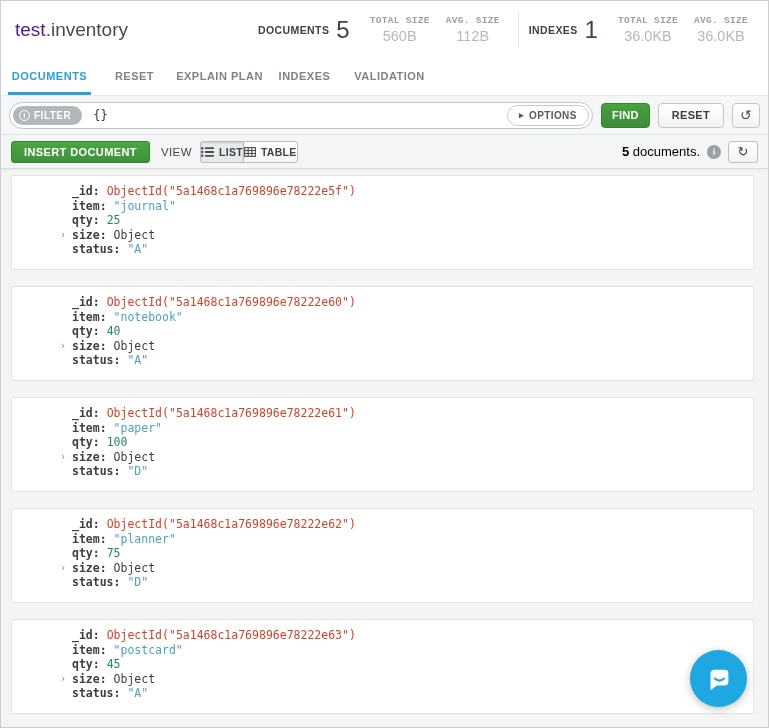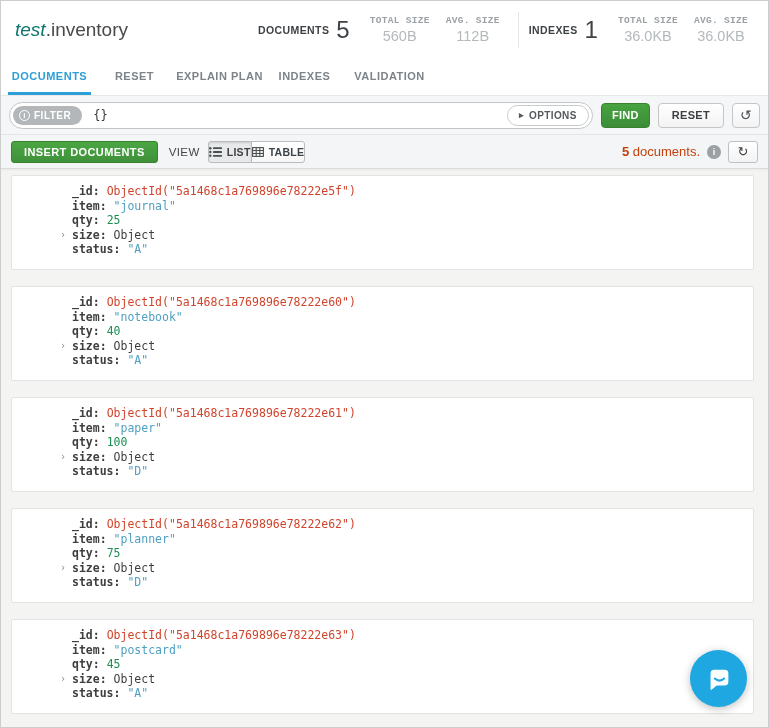--- a/index.html
+++ b/index.html
@@ -11,21 +11,21 @@
     background:#f4f4f3; border:1px solid #cdcdcd; overflow:hidden;
     margin:0 auto;
   }
 
   
   .hdr {
     height:57px; background:#ffffff; display:flex; align-items:center;
     padding:0 12px 0 14px;
   }
   .ns { font-size:19px; color:#4a4a4a; white-space:nowrap; }
-  .ns .db { color:#0f766e;font-style:italic; }
+  .ns .db { color:#4c1d95; }
   .stats { margin-left:auto; display:flex; align-items:center; }
   .stat-primary { display:flex; align-items:center; margin-right:12px; }
   .stat-primary .lbl { font-size:10.5px; font-weight:bold; color:#3d4246; letter-spacing:.4px; margin-right:7px; }
   .stat-primary .val { font-size:24px; color:#3f4347; font-weight:400; }
   .stat-sub { display:flex; flex-direction:column; align-items:center; margin:0 8px; min-width:52px; }
   .stat-sub .lbl { font-size:9.5px; font-weight:bold; color:#9ba1a5; letter-spacing:.3px; margin-bottom:2px; white-space:nowrap;font-family:Liberation Mono, monospace; }
   .stat-sub .val { font-size:14.5px; color:#b4b9bc; white-space:nowrap; }
   .stat-divider { width:1px; height:36px; background:#e3e4e5; margin:0 10px; }
 
   
@@ -94,21 +94,21 @@
   .segmented { display:flex; }
   .seg {
     height:22px; padding:0 0; border:1px solid #b9bdbf; background:linear-gradient(#ffffff,#f6f6f6);
     display:flex; align-items:center; gap:5px; cursor:pointer;
     font-family:"Liberation Sans", sans-serif; font-size:10.5px; font-weight:bold; color:#3e4347; letter-spacing:.3px;
   }
   .seg:first-child { border-radius:3px 0 0 3px; }
   .seg:last-child  { border-radius:0 3px 3px 0; margin-left:-1px; }
   .seg.active { background:#e7e9ea; box-shadow:inset 0 1px 2px rgba(0,0,0,.12); }
   .toolbar-right { margin-left:auto; display:flex; align-items:center; gap:7px; }
-  .doc-count { font-size:13px; color:#c2410c; }
+  .doc-count { font-size:13px; color:#000000; }
   .doc-count b { font-weight:bold; }
   .info-circle {
     width:14px; height:14px; border-radius:50%; background:#9aa0a3; color:#fff;
     font-size:9px; font-weight:bold; line-height:14px; text-align:center; font-style:normal;
   }
   .refresh-btn {
     width:30px; height:22px; border:1px solid #bdc1c3; border-radius:3px;
     background:linear-gradient(#ffffff,#f3f3f3); color:#3e4347; font-size:13px; cursor:pointer; padding:0;
   }
 
@@ -194,21 +194,21 @@
         <span class="caret">▸</span>
         <span>OPTIONS</span>
       </button>
     </div>
     <button class="btn find-btn">FIND</button>
     <button class="btn reset-btn">RESET</button>
     <button class="btn history-btn"><span>↺</span></button>
   </div>
 
   <div class="toolbar">
-    <button class="insert-btn">INSERT DOCUMENTS</button>
+    <button class="insert-btn">INSERT DOCUMENT</button>
     <span class="view-label">VIEW</span>
     <div class="segmented">
       <button class="seg active">
         <svg width="13" height="10" viewBox="0 0 13 10">
             <g class="ico">
               <circle cx="1.3" cy="1.2" r="1.2"></circle>
               <rect x="4" y="0.3" width="9" height="1.8" rx=".4"></rect>
               <circle cx="1.3" cy="5" r="1.2"></circle>
               <rect x="4" y="4.1" width="9" height="1.8" rx=".4"></rect>
               <circle cx="1.3" cy="8.8" r="1.2"></circle>

